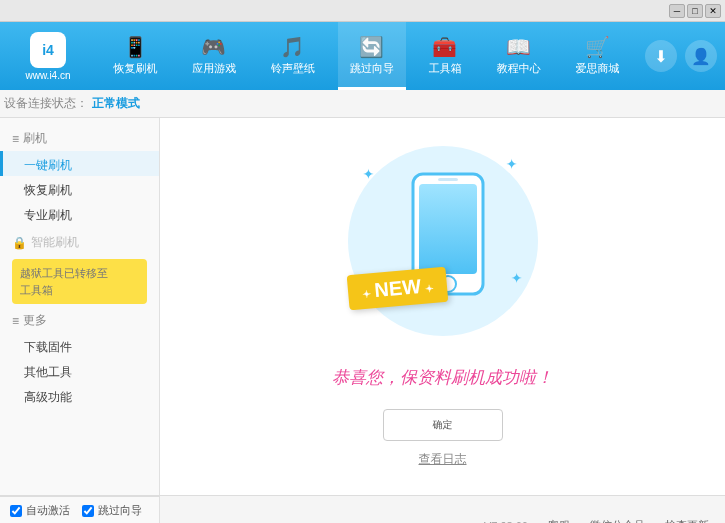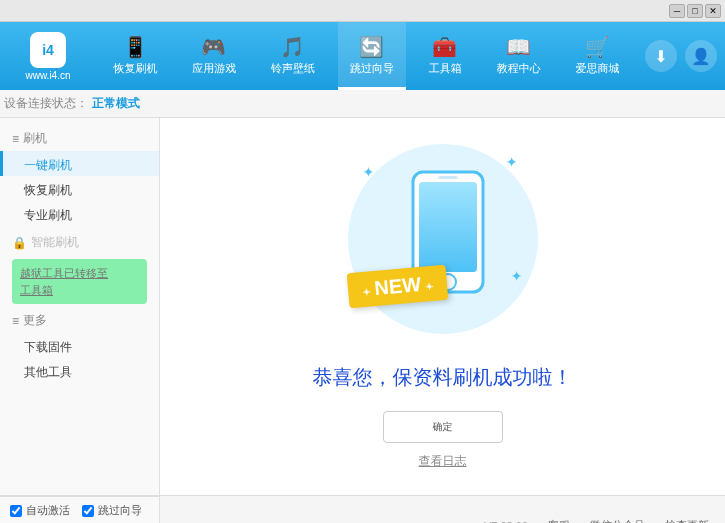--- a/index.html
+++ b/index.html
@@ -183,26 +183,25 @@
     }
     .sidebar-item.active {
       color: #1a9de0;
       background: #e8f4fb;
       border-left: 3px solid #1a9de0;
       padding-left: 21px;
     }
     .sidebar-info-box {
       margin: 4px 12px;
       padding: 6px 8px;
-      background: #86efac;
+      background: #fde047;
       border-radius: 4px;
       font-size: 11px;
       color: #777;
       line-height: 1.5;
-      text-decoration: underline;
     }
 
     
     .content {
       flex: 1;
       display: flex;
       flex-direction: column;
       align-items: center;
       justify-content: center;
       background: #fff;
@@ -250,23 +249,24 @@
     .sparkle-1, .sparkle-2, .sparkle-3 {
       position: absolute;
       color: #4ec1f5;
       font-size: 14px;
     }
     .sparkle-1 { top: 20px; left: 20px; }
     .sparkle-2 { top: 10px; right: 25px; }
     .sparkle-3 { bottom: 60px; right: 20px; }
 
     .success-title {
-      font-size: 20px;
-      color: #1d4ed8;
+      font-size: 17px;
+      color: #ec4899;
       margin-bottom: 20px;
+      font-style: italic;
     }
     .confirm-btn {
       width: 120px;
       height: 32px;
       background: #fff;
       border: 1px solid #ccc;
       border-radius: 4px;
       color: #555;
       font-size: 10px;
       cursor: pointer;
@@ -433,20 +433,23 @@
     <div class="sidebar-section">
       <div class="sidebar-section-title">
         <span>≡</span>
         <span>更多</span>
       </div>
       <div class="sidebar-item">
         <span>下载固件</span>
       </div>
       <div class="sidebar-item">
         <span>其他工具</span>
+      </div>
+      <div class="sidebar-item">
+        <span>高级功能</span>
       </div>
     </div>
   </div>
 
   <div class="content">
 
     <div class="illustration">
       <div class="phone-bg-circle"></div>
 
       <svg width="200" height="200" style="position:absolute;top:0;left:0;">

